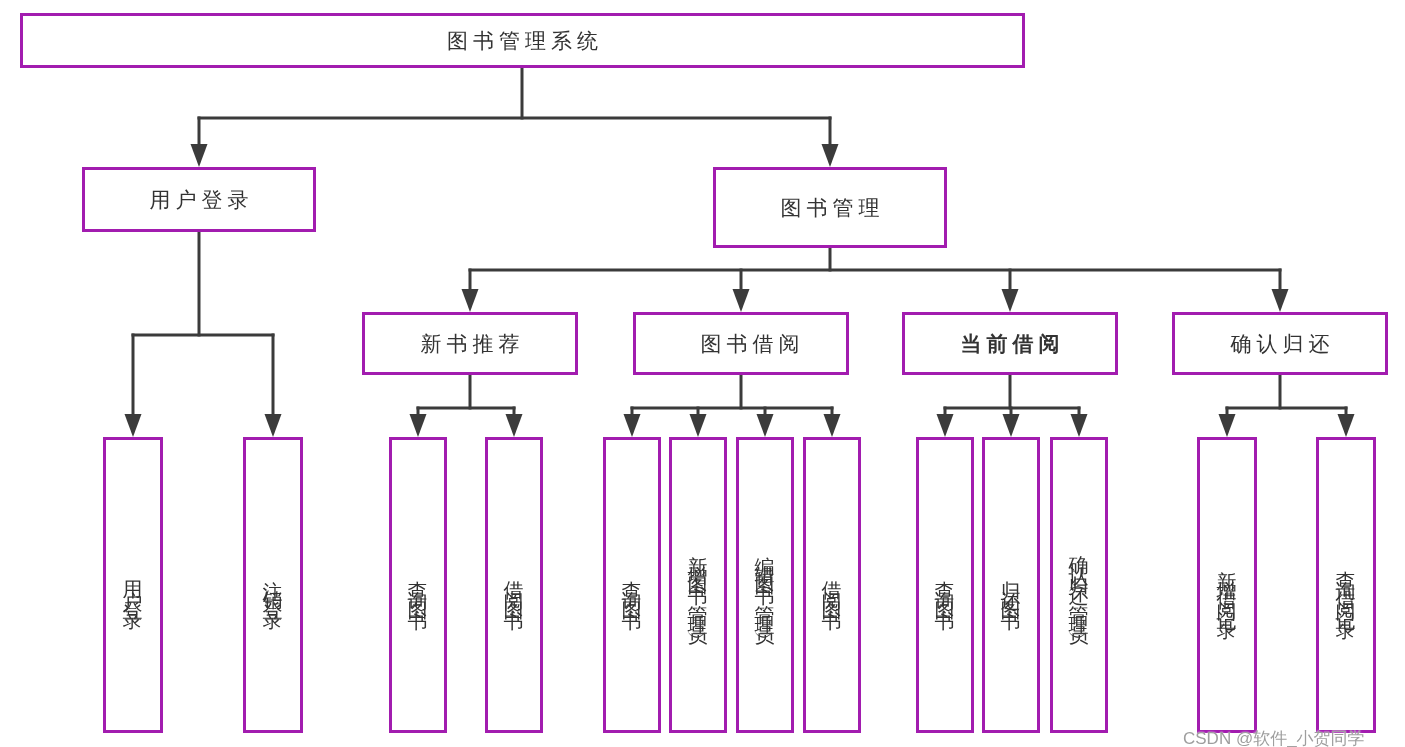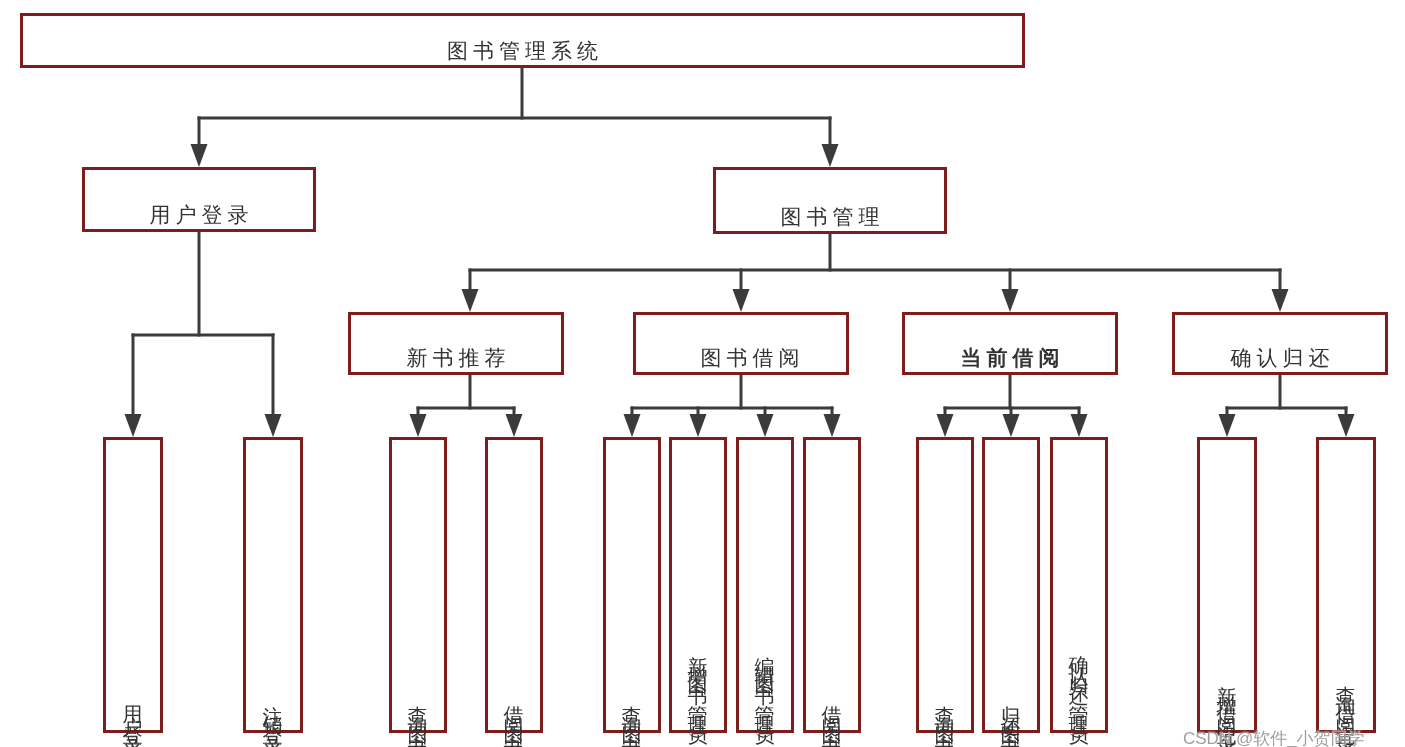--- a/index.html
+++ b/index.html
@@ -9,23 +9,23 @@
     position: relative;
     overflow: hidden;
     font-family: "Liberation Sans", sans-serif;
   }
   #diagram-canvas { position: absolute; inset: 0; width: 1405px; height: 747px; }
   svg.connectors { position: absolute; left: 0; top: 0; z-index: 0; }
   .node {
     position: absolute;
     box-sizing: border-box;
     background: #ffffff;
-    border: 3px solid #7f1d1d;
+    border: 3px solid #a21caf;
     display: flex;
-    align-items: flex-end;
+    align-items: center;
     justify-content: center;
     color: #333333;
     z-index: 1;
   }
   .node.h span {
     font-size: 21px;
     letter-spacing: 5px;
     text-indent: 5px;
     white-space: nowrap;
   }
@@ -105,24 +105,24 @@
       <polygon points="1218.5,414 1235.5,414 1227,437" fill="#3b3b3b"></polygon>
       <line x1="1346" y1="408" x2="1346" y2="419" stroke="#3b3b3b" stroke-width="3" stroke-linecap="square"></line>
       <polygon points="1337.5,414 1354.5,414 1346,437" fill="#3b3b3b"></polygon>
     </svg>
     <div class="node h" style="left: 20px; top: 13px; width: 1005px; height: 55px;">
       <span>图书管理系统</span>
     </div>
     <div class="node h" style="left: 82px; top: 167px; width: 234px; height: 65px;">
       <span>用户登录</span>
     </div>
-    <div class="node h" style="left: 713px; top: 167px; width: 234px; height: 67px; font-family: Liberation Mono, monospace;">
+    <div class="node h" style="left: 713px; top: 167px; width: 234px; height: 81px; font-family: Liberation Mono, monospace;">
       <span>图书管理</span>
     </div>
-    <div class="node h" style="left: 348px; top: 312px; width: 216px; height: 63px;">
+    <div class="node h" style="left: 362px; top: 312px; width: 216px; height: 63px;">
       <span>新书推荐</span>
     </div>
     <div class="node h" style="left: 633px; top: 312px; width: 216px; height: 63px; padding-left: 18px;">
       <span>图书借阅</span>
     </div>
     <div class="node h" style="left: 902px; top: 312px; width: 216px; height: 63px; font-weight: bold;">
       <span>当前借阅</span>
     </div>
     <div class="node h" style="left: 1172px; top: 312px; width: 216px; height: 63px;">
       <span>确认归还</span>

